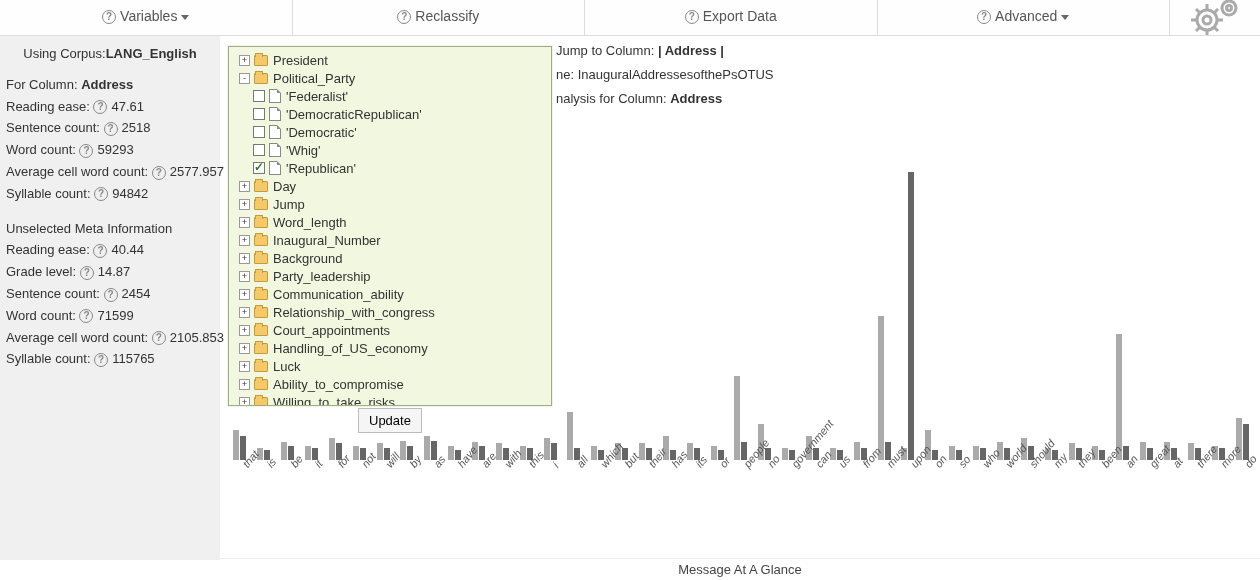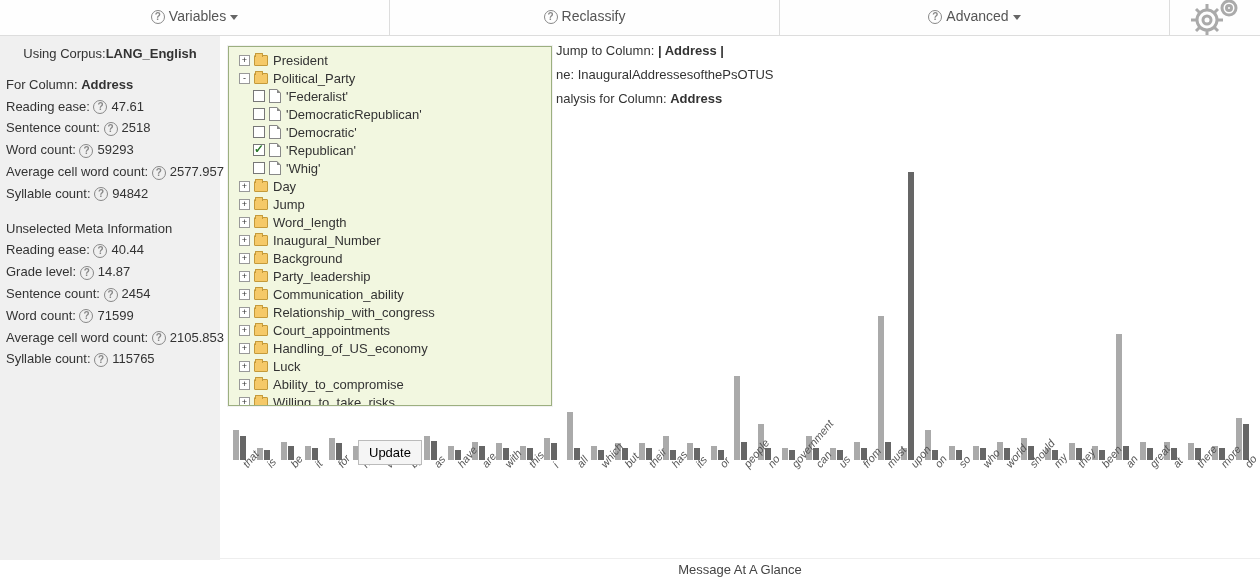--- a/index.html
+++ b/index.html
@@ -27,21 +27,21 @@
 .dropdown-panel { position: absolute; left: 228px; top: 46px; width: 324px; height: 360px; background: #f2f7e0; border: 1px solid #9caf80; overflow-y: auto; z-index: 10; box-shadow: 0 0 0 1px rgba(0,0,0,0.05); }
 .tree { padding: 4px 2px; font-size: 13px; }
 .tree-row { display: flex; align-items: center; height: 18px; padding: 0 2px; white-space: nowrap; }
 .expander { width: 11px; height: 11px; border: 1px solid #999; font-size: 9px; line-height: 9px; text-align: center; margin: 0 4px 0 6px; flex:0 0 11px; background:#fff; cursor:pointer; }
 .folder { width: 14px; height: 11px; background: #f5c968; border: 1px solid #c49a3a; border-radius: 1px; margin-right: 5px; flex:0 0 14px; position:relative; }
 .folder:before { content:''; position:absolute; top:-3px; left:0; width:6px; height:3px; background:#f5c968; border:1px solid #c49a3a; border-bottom:none; border-radius:1px 1px 0 0; }
 .chk { width:12px; height:12px; border:1px solid #777; margin: 0 4px 0 20px; flex:0 0 12px; background:#fff; position:relative; cursor:pointer; }
 .chk.checked:after { content:'✓'; position:absolute; top:-3px; left:0; font-size:12px; color:#2a7a2a; font-weight:bold; }
 .page-icon { width:12px; height:14px; background:#fff; border:1px solid #888; margin-right:5px; flex:0 0 12px; position:relative; }
 .page-icon:after { content:''; position:absolute; right:-1px; top:-1px; width:0; height:0; border-top:4px solid #f2f7e0; border-left:4px solid #888; }
-.update-btn-wrap { position:absolute; left:358px; top:408px; z-index:11;margin-top:32px; }
+.update-btn-wrap { position:absolute; left:358px; top:408px; z-index:11; }
 .update-btn { padding: 4px 10px; background:#f5f5f5; border:1px solid #bbb; font-size:13px; cursor:pointer; }
 
 
 .chart-header { position:absolute; left: 556px; top: 40px; font-size:13px; line-height:1.7; }
 .chart-header .row { margin-bottom: 2px; }
 
 
 .chart-area { position:absolute; left: 228px; top: 130px; right: 6px; bottom: 60px; }
 .bars { position:absolute; left:0; right:0; bottom: 60px; height: 330px; display:flex; align-items:flex-end; }
 .bar-pair { flex:1; display:flex; align-items:flex-end; justify-content:center; gap:1px; min-width:0; }
@@ -53,20 +53,21 @@
 
 
 .footer { position:absolute; bottom:0; left:220px; right:0; text-align:center; padding: 3px 0; font-size: 13px; color:#444; border-top: 1px solid #eee; }
 </style>
 </head>
 <body>
 
 <div class="toolbar">
   <div class="toolbar-item"><span class="help-icon">?</span><span>Variables</span><span class="caret"></span></div>
   <div class="toolbar-item"><span class="help-icon">?</span><span>Reclassify</span></div>
+  <div class="toolbar-item"><span class="help-icon">?</span><span>Export Data</span></div>
   <div class="toolbar-item"><span class="help-icon">?</span><span>Advanced</span><span class="caret"></span></div>
   <div class="toolbar-item last">
     <svg class="gear-svg" width="60" height="40" viewBox="0 0 60 40">
         <circle cx="22" cy="22" r="10"></circle>
         <circle cx="22" cy="22" r="4"></circle>
         <line x1="22" y1="6" x2="22" y2="12"></line>
         <line x1="22" y1="32" x2="22" y2="38"></line>
         <line x1="6" y1="22" x2="12" y2="22"></line>
         <line x1="32" y1="22" x2="38" y2="22"></line>
         <line x1="11" y1="11" x2="15" y2="15"></line>
@@ -129,30 +130,30 @@
         <div class="chk"></div>
         <div class="page-icon"></div>
         <span>'DemocraticRepublican'</span>
       </div>
       <div class="tree-row">
         <div class="chk"></div>
         <div class="page-icon"></div>
         <span>'Democratic'</span>
       </div>
       <div class="tree-row">
+        <div class="chk"></div>
+        <div class="page-icon"></div>
+        <span>'Whig'</span>
+      </div>
+      <div class="tree-row">
         <div class="chk checked"></div>
         <div class="page-icon"></div>
         <span>'Republican'</span>
       </div>
       <div class="tree-row">
-        <div class="chk"></div>
-        <div class="page-icon"></div>
-        <span>'Whig'</span>
-      </div>
-      <div class="tree-row">
         <div class="expander">+</div>
         <div class="folder"></div>
         <span>Day</span>
       </div>
       <div class="tree-row">
         <div class="expander">+</div>
         <div class="folder"></div>
         <span>Jump</span>
       </div>
       <div class="tree-row">

